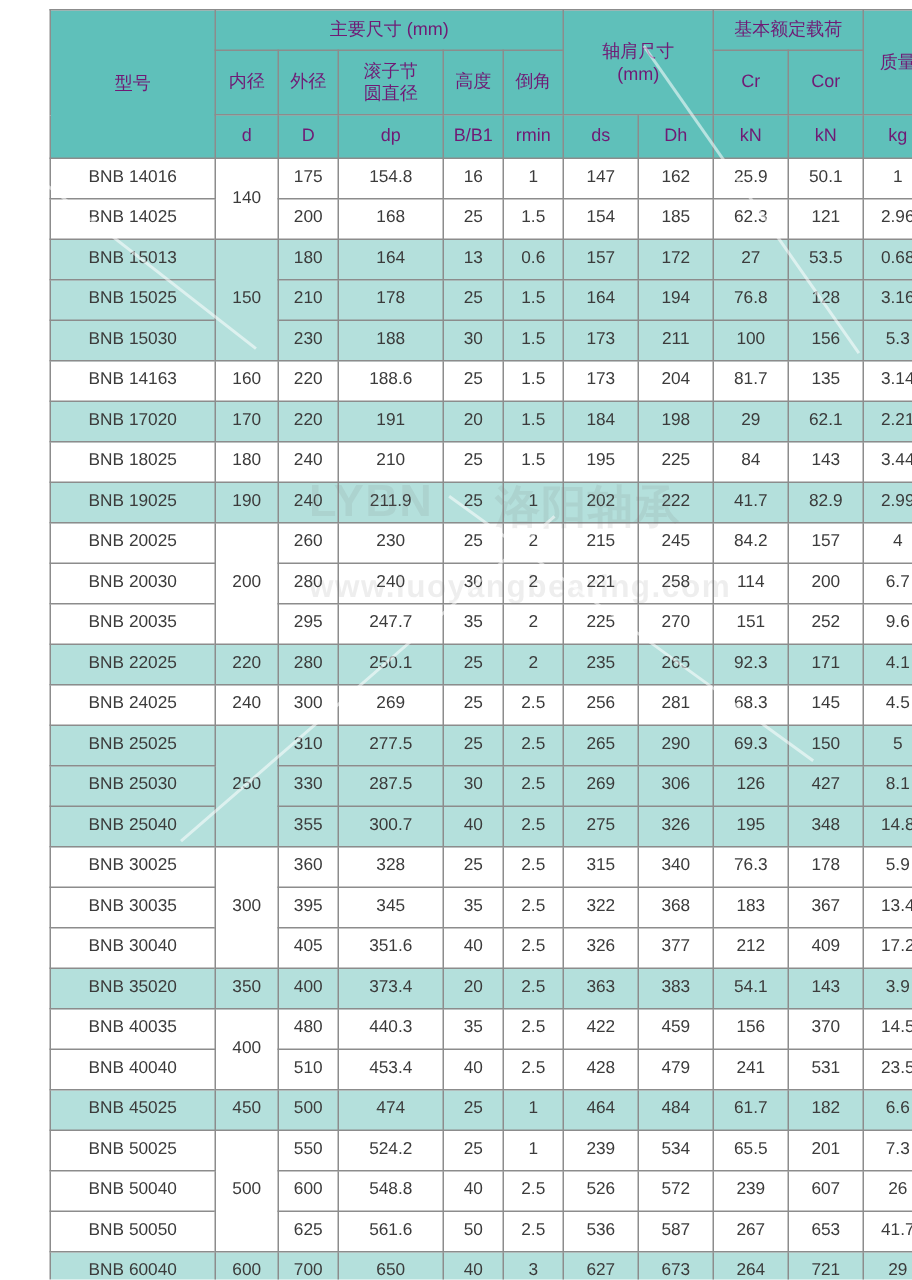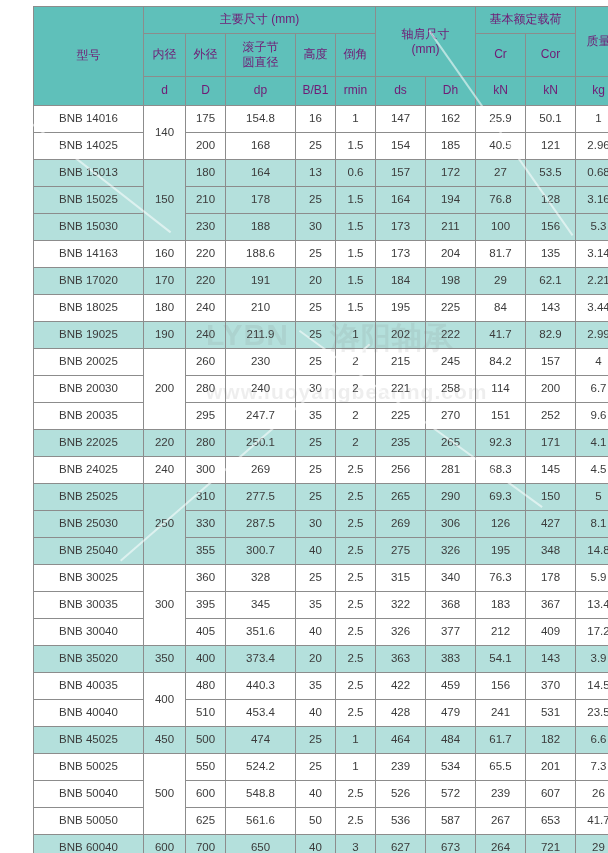--- a/index.html
+++ b/index.html
@@ -166,21 +166,21 @@
           <td>1</td>
         </tr>
         <tr class="plain">
           <td class="model">BNB 14025</td>
           <td>200</td>
           <td>168</td>
           <td>25</td>
           <td>1.5</td>
           <td>154</td>
           <td>185</td>
-          <td>40.5</td>
+          <td>62.3</td>
           <td>121</td>
           <td>2.96</td>
         </tr>
         <tr class="shade">
           <td class="model">BNB 15013</td>
           <td class="bore" rowspan="3">150</td>
           <td>180</td>
           <td>164</td>
           <td>13</td>
           <td>0.6</td>

